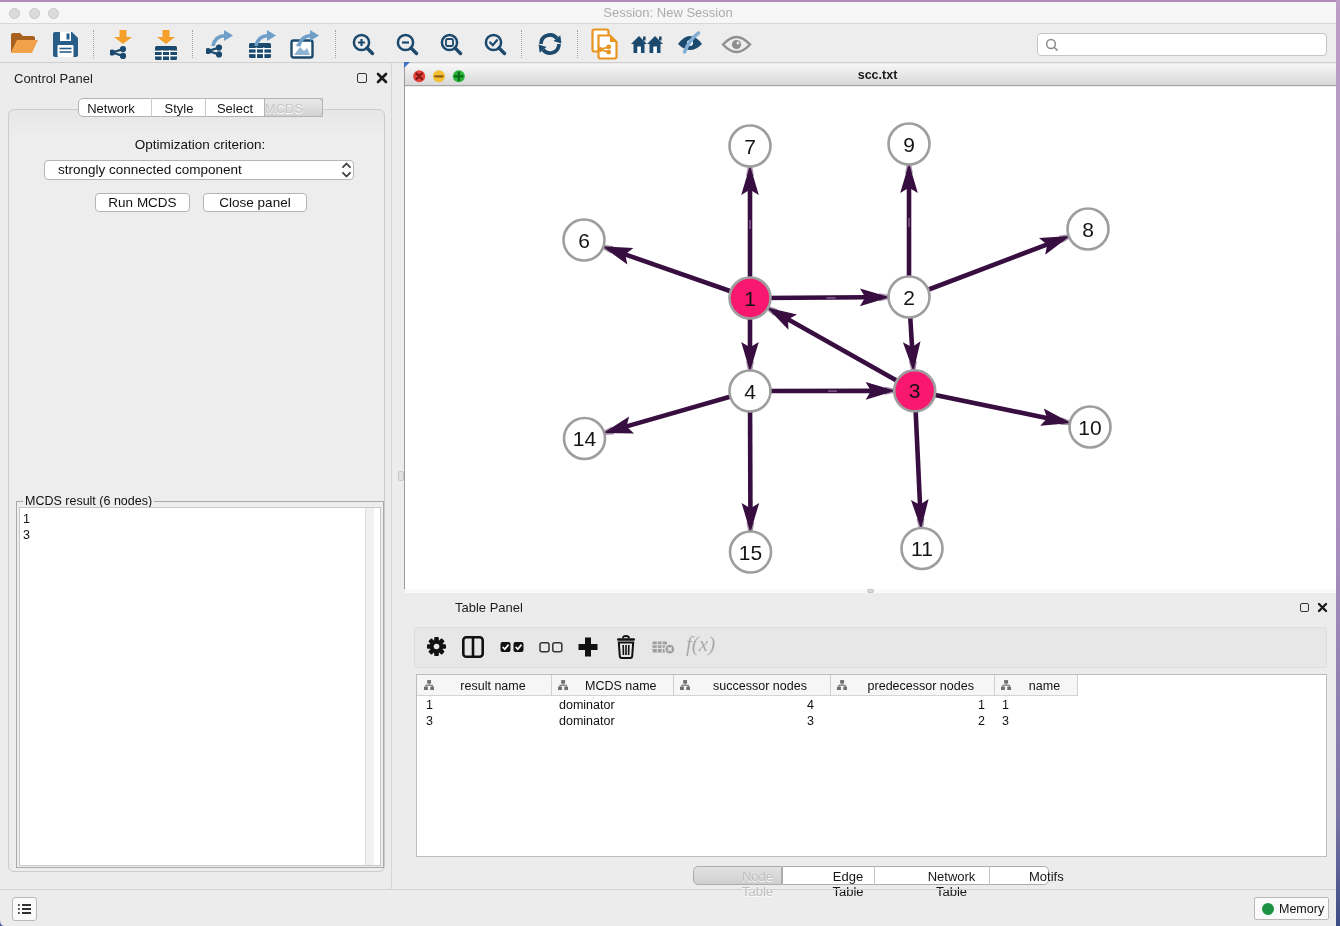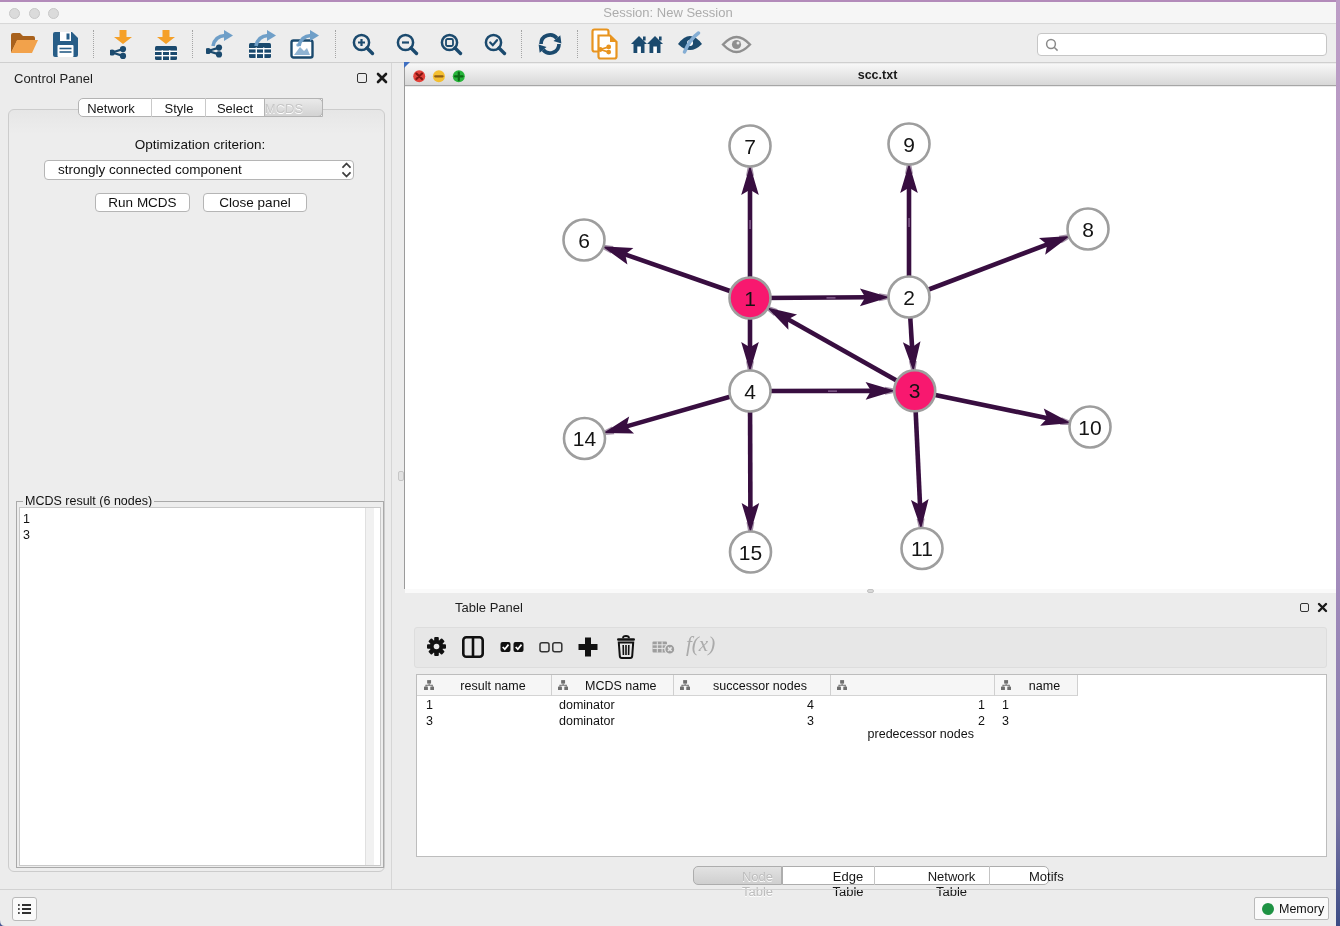--- a/index.html
+++ b/index.html
@@ -394,21 +394,21 @@
 <svg class="abs" style="left:836.5px;top:680px;" width="10" height="10" viewBox="0 0 9.2 9">
     <g fill="#6E6E6E">
       <rect x="2.9" y="0" width="3.6" height="3.2"></rect>
       <rect x="0" y="6" width="3.6" height="3.2"></rect>
       <rect x="5.8" y="6" width="3.6" height="3.2"></rect>
     </g>
     <g stroke="#6E6E6E" stroke-width="1" fill="none">
       <path d="M4.7 3.2 V4.7 M1.8 6 V4.7 H7.6 V6"></path>
     </g>
   </svg>
-<div class="abs thdr" style="left:847.5px;top:679px;width:146.5px;margin-top:48px;">predecessor nodes</div>
+<div class="abs thdr" style="left:847.5px;top:679px;width:146.5px;">predecessor nodes</div>
 <div class="abs" style="left:994px;top:675px;width:1px;height:21px;background:#D0D0D0;"></div>
 <svg class="abs" style="left:1001px;top:680px;" width="10" height="10" viewBox="0 0 9.2 9">
     <g fill="#6E6E6E">
       <rect x="2.9" y="0" width="3.6" height="3.2"></rect>
       <rect x="0" y="6" width="3.6" height="3.2"></rect>
       <rect x="5.8" y="6" width="3.6" height="3.2"></rect>
     </g>
     <g stroke="#6E6E6E" stroke-width="1" fill="none">
       <path d="M4.7 3.2 V4.7 M1.8 6 V4.7 H7.6 V6"></path>
     </g>

